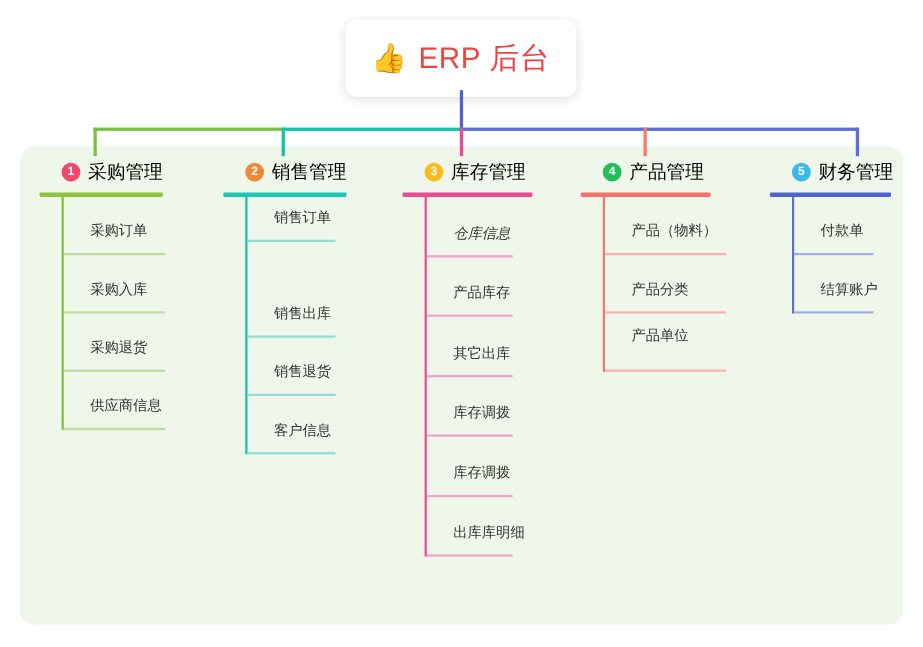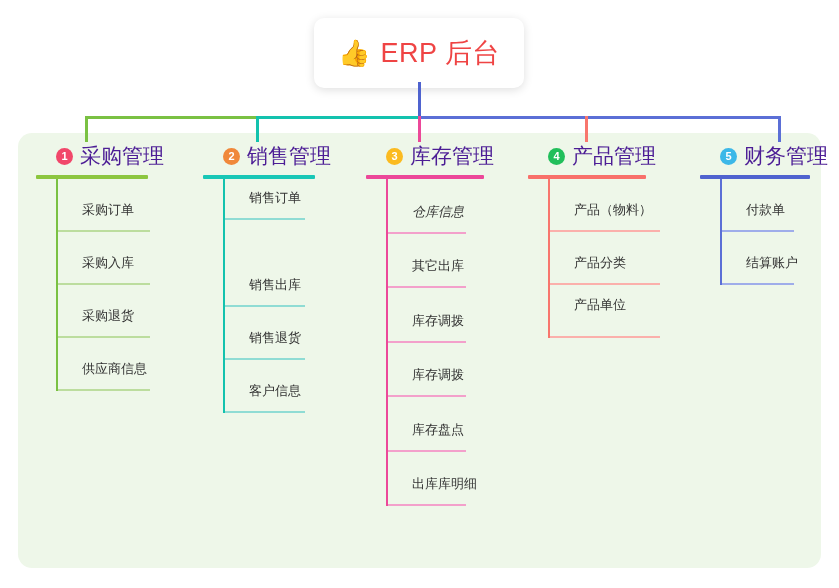--- a/index.html
+++ b/index.html
@@ -85,22 +85,22 @@
     height: 17px;
     border-radius: 50%;
     color: #ffffff;
     font-size: 11px;
     line-height: 17px;
     text-align: center;
     font-weight: bold;
     flex: 0 0 auto;
   }
   .head-label {
-    font-size: 21px;
-    color: #4c1d95;
+    font-size: 17px;
+    color: #000000;
     white-space: nowrap;
   }
   .head-rule {
     height: 4px;
     margin-top: 6px;
     border-radius: 1px;
   }
 
   
   .children {
@@ -221,33 +221,33 @@
           <span class="head-label">库存管理</span>
         </div>
         <div class="head-rule" style="background: rgb(236, 72, 153); width: 118px; margin-left: 0px;"></div>
         <div class="children">
           <div class="spine" style="background: rgb(236, 72, 153);"></div>
           <div class="child" style="height: 54.5px; font-style: italic;">
             <span class="child-label">仓库信息</span>
             <div class="child-rule" style="background: rgb(243, 160, 203); width: 78px;"></div>
           </div>
           <div class="child" style="height: 54.5px;">
+            <span class="child-label">产品库存</span>
+            <div class="child-rule" style="background: rgb(243, 160, 203); width: 78px;"></div>
+          </div>
+          <div class="child" style="height: 54.5px;">
             <span class="child-label">其它出库</span>
             <div class="child-rule" style="background: rgb(243, 160, 203); width: 78px;"></div>
           </div>
           <div class="child" style="height: 54.5px;">
             <span class="child-label">库存调拨</span>
             <div class="child-rule" style="background: rgb(243, 160, 203); width: 78px;"></div>
           </div>
           <div class="child" style="height: 54.5px;">
             <span class="child-label">库存调拨</span>
-            <div class="child-rule" style="background: rgb(243, 160, 203); width: 78px;"></div>
-          </div>
-          <div class="child" style="height: 54.5px;">
-            <span class="child-label">库存盘点</span>
             <div class="child-rule" style="background: rgb(243, 160, 203); width: 78px;"></div>
           </div>
           <div class="child" style="height: 54.5px;">
             <span class="child-label">出库库明细</span>
             <div class="child-rule" style="background: rgb(243, 160, 203); width: 78px;"></div>
           </div>
         </div>
       </div>
       <div class="column" style="left: 528px; width: 150px;">
         <div class="col-head">

